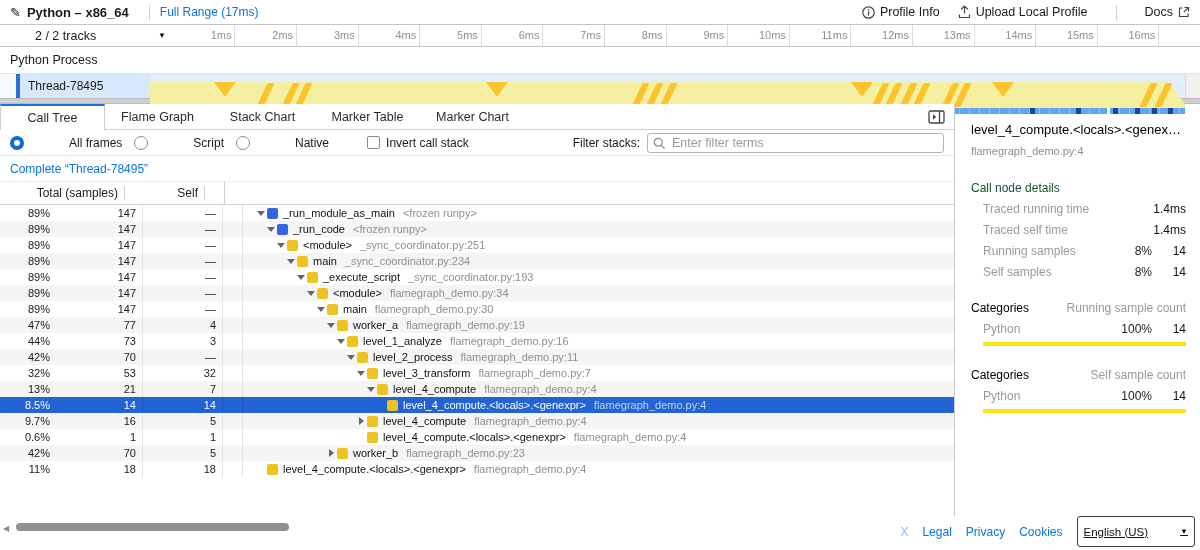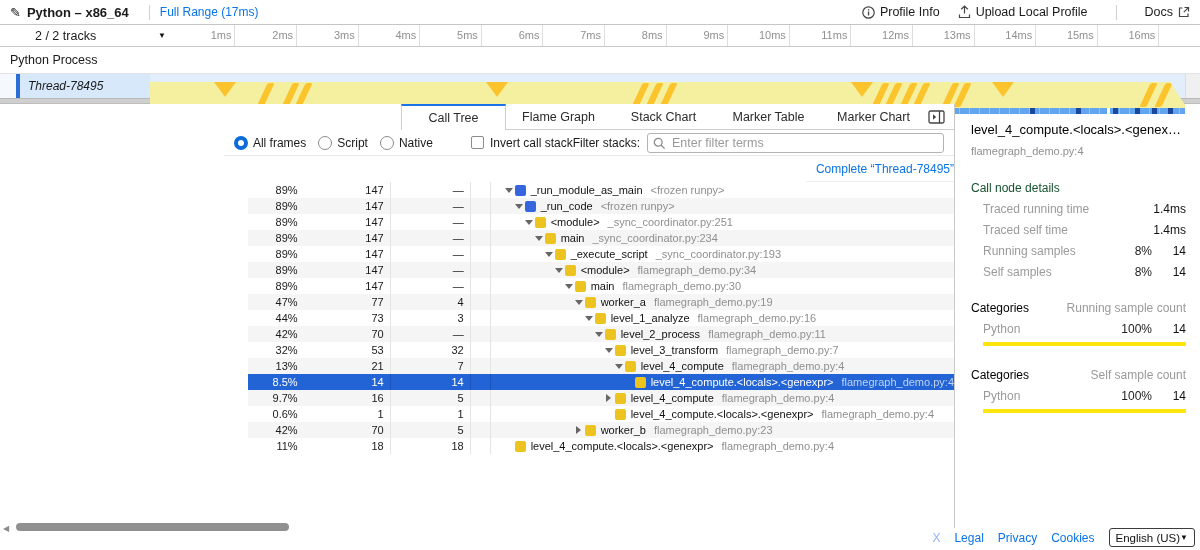--- a/index.html
+++ b/index.html
@@ -20,51 +20,51 @@
   .tb-btn svg { display:block; }
   
   .ruler { height:22px; display:flex; border-bottom:1px solid #c9c9c9; background:#fff;padding-left:25px; }
   .tracks-select { width:150px; display:flex; align-items:center; padding:0 8px 0 10px; font-size:12.5px; cursor:pointer; }
   .tracks-select .dd { margin-left:auto; font-size:8px; color:#111; }
   .ruler-ticks { width:1035px; display:flex; }
   .tick { width:61.6px; border-right:1px solid #ddd; font-size:11px; color:#909090; text-align:right; padding-right:3px; line-height:20px; }
   .ruler-gutter { flex:1; }
   
   .process-row { height:27px; display:flex; align-items:center; padding-left:10px; border-bottom:1px solid #e3e3e3; font-size:12.5px; background:#fff; cursor:pointer; }
-  .thread-row { height:24px; display:flex; background:#fff; cursor:pointer;font-style:italic; }
+  .thread-row { height:24px; display:flex; background:#fff; cursor:pointer; }
   .thread-gutter { width:16px; background:#f5f8fc; }
   .thread-accent { width:4px; background:#2a6fd6; }
   .thread-label { width:130px; background:#d7e8fb; display:flex; align-items:center; padding-left:8px; font-size:12px; color:#1a1a1a; }
   .thread-track { width:1035px; position:relative; background:#e3eefc; }
   .track-gutter { flex:1; background:#f0f0f0; border-left:1px solid #dcdcdc; }
   .activity-band { position:absolute; left:0; top:8px; width:100%; height:26px; background:#f4f0a0; overflow:hidden;
     clip-path:polygon(0 0, calc(100% - 15px) 0, 100% 88%, 100% 100%, 0 100%); }
   .tri-marker { position:absolute; top:0; width:0; height:0; margin-left:-11px;
     border-left:11px solid transparent; border-right:11px solid transparent; border-top:15px solid #fbc42d; }
   .slash-marker { position:absolute; top:1px; width:7px; height:24px; background:#fbc42d; transform:skewX(-25deg); border-radius:2px; }
   .sample-strip { position:absolute; left:0; top:34px; width:100%; height:6px;
     background:repeating-linear-gradient(90deg,#61a5f0 0 9px,#8ec1f5 9px 10px); }
   .dark-tick { position:absolute; top:0; height:100%; width:5px; background:#1a479e; }
   .gap-tick  { position:absolute; top:0; height:100%; width:3px; background:#fff; }
   .splitter { height:6px; background:#cfcfcf; border-top:1px solid #b9b9b9; border-bottom:1px solid #bdbdbd; }
   
   .main { display:flex; height:430px; }
-  .left-panel { width:955px; border-right:1px solid #c9c9c9; display:flex; flex-direction:column; position:relative; background:#fff;align-items:flex-end; }
+  .left-panel { width:955px; border-right:1px solid #c9c9c9; display:flex; flex-direction:column; position:relative; background:#fff; }
   
   .tabbar { height:26px; display:flex; position:relative; }
   .tab { width:105px; display:flex; align-items:center; justify-content:center; font-size:12.5px; color:#2b2b2b;
     border-bottom:1px solid #cfcfcf; cursor:pointer; }
   .tab.active { border-bottom:none; border-top:2px solid #1a73e8; border-left:1px solid #cfcfcf; border-right:1px solid #cfcfcf; background:#fff; }
   .tab-spacer { flex:1; border-bottom:1px solid #cfcfcf; display:flex; align-items:center; justify-content:flex-end; padding-right:8px; }
   .sidebar-toggle { width:20px; height:16px; display:flex; align-items:center; justify-content:center; cursor:pointer; }
   
   .controls { height:26px; display:flex; align-items:center; padding:0 10px; border-bottom:1px solid #e7e7e7; font-size:12px; }
   .radio { width:14px; height:14px; border-radius:50%; border:1px solid #8b8b8b; background:#fff; margin-right:5px; flex:none; cursor:pointer; }
   .radio.selected { border:4px solid #0b6bd8; }
-  .radio-label { margin-right:12px; cursor:pointer; }
+  .radio-label { margin-right:12px; cursor:pointer;margin-left:40px; }
   .checkbox { width:13px; height:13px; border:1px solid #8b8b8b; border-radius:2px; background:#fff; margin:0 6px 0 26px; flex:none; cursor:pointer; }
   .filter-wrap { margin-left:auto; display:flex; align-items:center; gap:7px; }
   .search-box { position:relative; }
   .search-box svg { position:absolute; left:6px; top:4px; }
   .filter-input { width:297px; height:20px; border:1px solid #b3b3b3; border-radius:3px; padding:0 6px 0 24px; font-size:12.5px;
     font-family:"Liberation Sans","DejaVu Sans",sans-serif; color:#222; outline:none; }
   .filter-input::placeholder { color:#9a9a9a; }
   
   .breadcrumb-row { height:26px; display:flex; align-items:center; padding-left:10px; border-bottom:1px solid #ededed; font-size:12px; }
   
@@ -108,22 +108,22 @@
   .sb-pct { color:#222; width:38px; text-align:right; }
   .sb-val { color:#111; width:34px; text-align:right; }
   .sb-cat-header { display:flex; margin-top:22px; }
   .sb-cat-header .h-left { color:#000000; }
   .sb-cat-header .h-right { margin-left:auto; color:#9a9a9a; }
   .sb-meter { height:4px; background:#ffe50c; margin:6px 0 0 12px; }
   
   .footer { position:absolute; right:5px; bottom:3px; display:flex; align-items:center; gap:14px; font-size:12px; background:#fff; padding-left:8px; }
   .f-x { color:#8fb5ef; cursor:pointer; }
   .f-link { color:#0a74e8; cursor:pointer; }
-  .lang-select { display:flex; align-items:center; gap:0; border:1px solid #3c3c3c; border-radius:3px; background:#fff;
-    height:19px; padding:0 6px; font-size:11.5px; color:#111; cursor:pointer; }
+  .lang-select { display:flex; align-items:center; gap:32px; border:1px solid #3c3c3c; border-radius:3px; background:#fff;
+    height:31px; padding:0 6px; font-size:11.5px; color:#111; cursor:pointer;text-decoration:underline; }
   .lang-select .chev { font-size:8px; }
 </style>
 </head>
 <body>
 
 <div class="app">
 
   <div class="topbar">
     <span class="pencil">✎</span>
     <span class="app-title">Python – x86_64</span>
@@ -279,20 +279,26 @@
               </svg>
             <input class="filter-input" type="text" placeholder="Enter filter terms" style="">
           </span>
         </span>
       </div>
 
       <div class="breadcrumb-row">
         <span class="link">Complete “Thread-78495”</span>
       </div>
 
+      <div class="table-header">
+        <div class="col-total">Total (samples)</div>
+        <div class="col-self">Self</div>
+        <div class="col-icon"></div>
+        <div class="col-tree"></div>
+      </div>
 
       <div class="tree-rows">
           <div class="tree-row">
             <div class="cell c-total">
               <span class="pct">89%</span>
               <span class="cnt">147</span>
             </div>
             <div class="cell c-self">—</div>
             <div class="cell c-icon"></div>
             <div class="cell c-tree">

